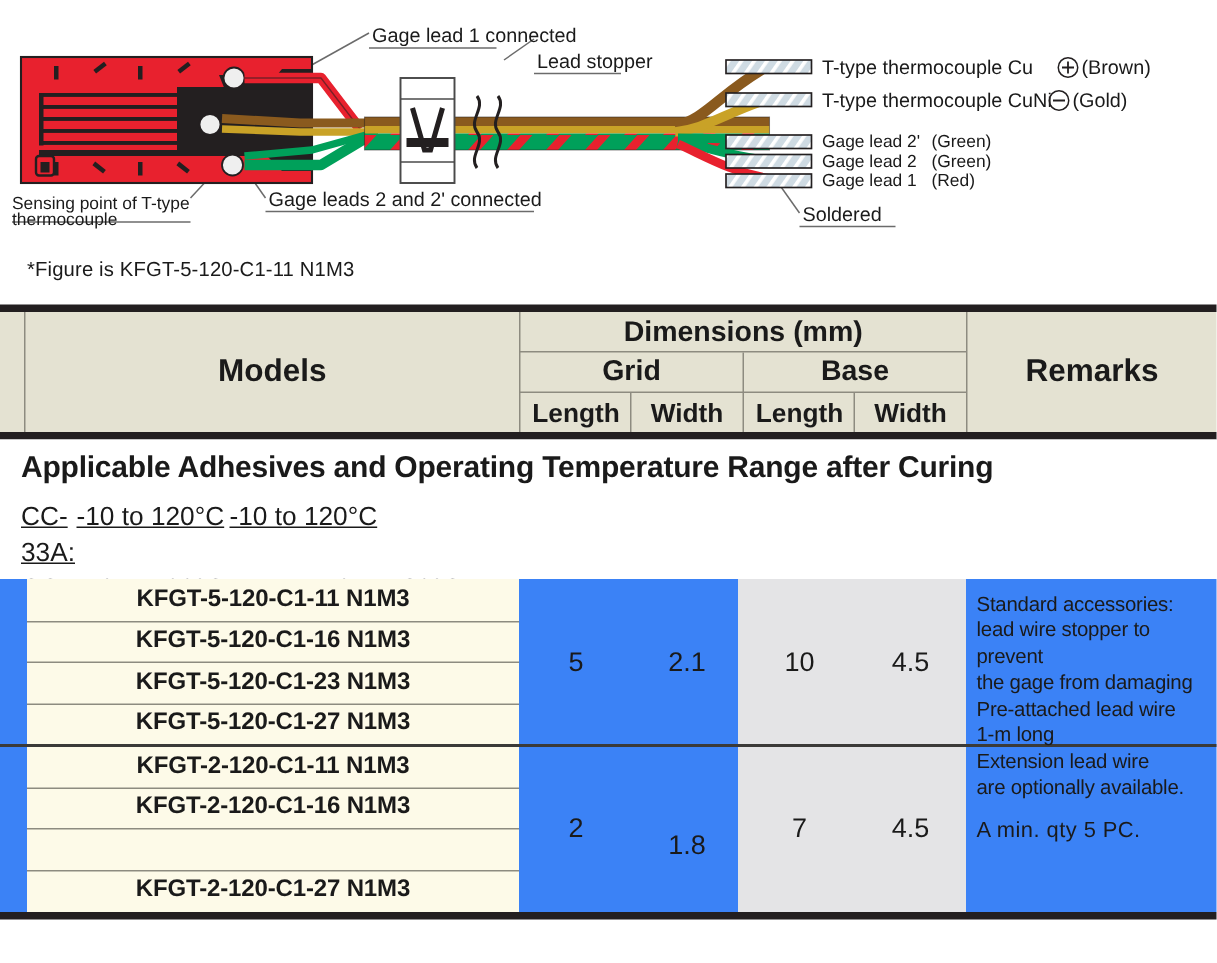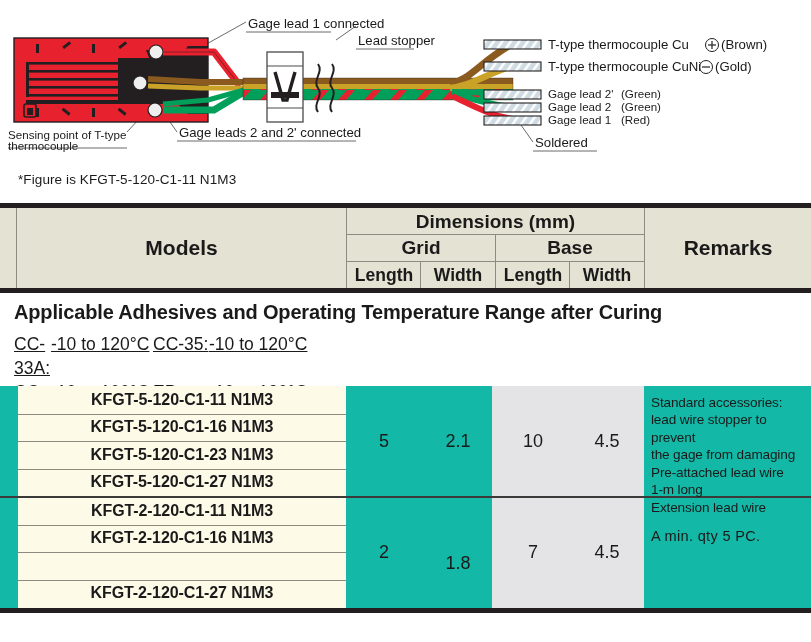--- a/index.html
+++ b/index.html
@@ -59,21 +59,21 @@
   }
   .adh-title{font-size:20px;font-weight:bold;letter-spacing:-.15px;white-space:nowrap;}
   .adh-grid{margin-top:9px;font-size:17.5px;line-height:1.36;text-decoration:underline;}
   .adh-row{display:flex;}
   .adh-c1{width:37px;}
   .adh-c2{width:102px;}
   .adh-c3{width:56px;}
   .adh-c4{width:140px;}
 
   
-  .body{position:relative;width:811px;height:222px;background:#14b8a6;}
+  .body{position:relative;width:811px;height:222px;background:#3b82f6;}
   .grp-gray{position:absolute;left:492px;top:0;width:152px;height:222px;background:#e4e4e6;}
   .model-bg{position:absolute;left:18px;top:0;width:328px;height:222px;background:#fdfae8;}
 
   .rowline{position:absolute;left:18px;width:328px;height:1px;background:#8d8b80;}
   .grpline{position:absolute;left:0;width:811px;height:2px;background:#3b3a38;}
 
   .mname{
     position:absolute;left:18px;width:328px;height:27.5px;
     display:flex;align-items:center;justify-content:center;
     font-size:16px;font-weight:bold;color:#1a1a1a;letter-spacing:-.1px;
@@ -282,21 +282,20 @@
     </div>
 
     <div class="rule-mid"></div>
 
     <div class="adhesive">
       <div class="adh-title">Applicable Adhesives and Operating Temperature Range after Curing</div>
       <div class="adh-grid">
         <div class="adh-row">
           <span class="adh-c1">CC-33A:</span>
           <span class="adh-c2">-10 to 120°C</span>
-          <span class="adh-c3">CC-35:</span>
           <span class="adh-c4">-10 to 120°C</span>
         </div>
         <div class="adh-row">
           <span class="adh-c1">CC-36:</span>
           <span class="adh-c2">-10 to 100°C</span>
           <span class="adh-c3">EP-340:</span>
           <span class="adh-c4">-10 to 120°C</span>
         </div>
       </div>
     </div>
@@ -332,19 +331,20 @@
       <div class="dimval" style="left:496px;top:111px;">7</div>
       <div class="dimval" style="left:570px;top:111px;">4.5</div>
 
       <div class="remarks">
         <div class="blk">Standard accessories:</div>
         <div class="blk">lead wire stopper to prevent</div>
         <div class="blk">the gage from damaging</div>
         <div class="blk">Pre-attached lead wire</div>
         <div class="blk">1-m long</div>
         <div class="blk">Extension lead wire</div>
+        <div class="blk">are optionally available.</div>
         <div class="qty">A min. qty 5 PC.</div>
       </div>
     </div>
 
     <div class="rule-bot"></div>
   </div>
 </div>
 
 </body></html>

